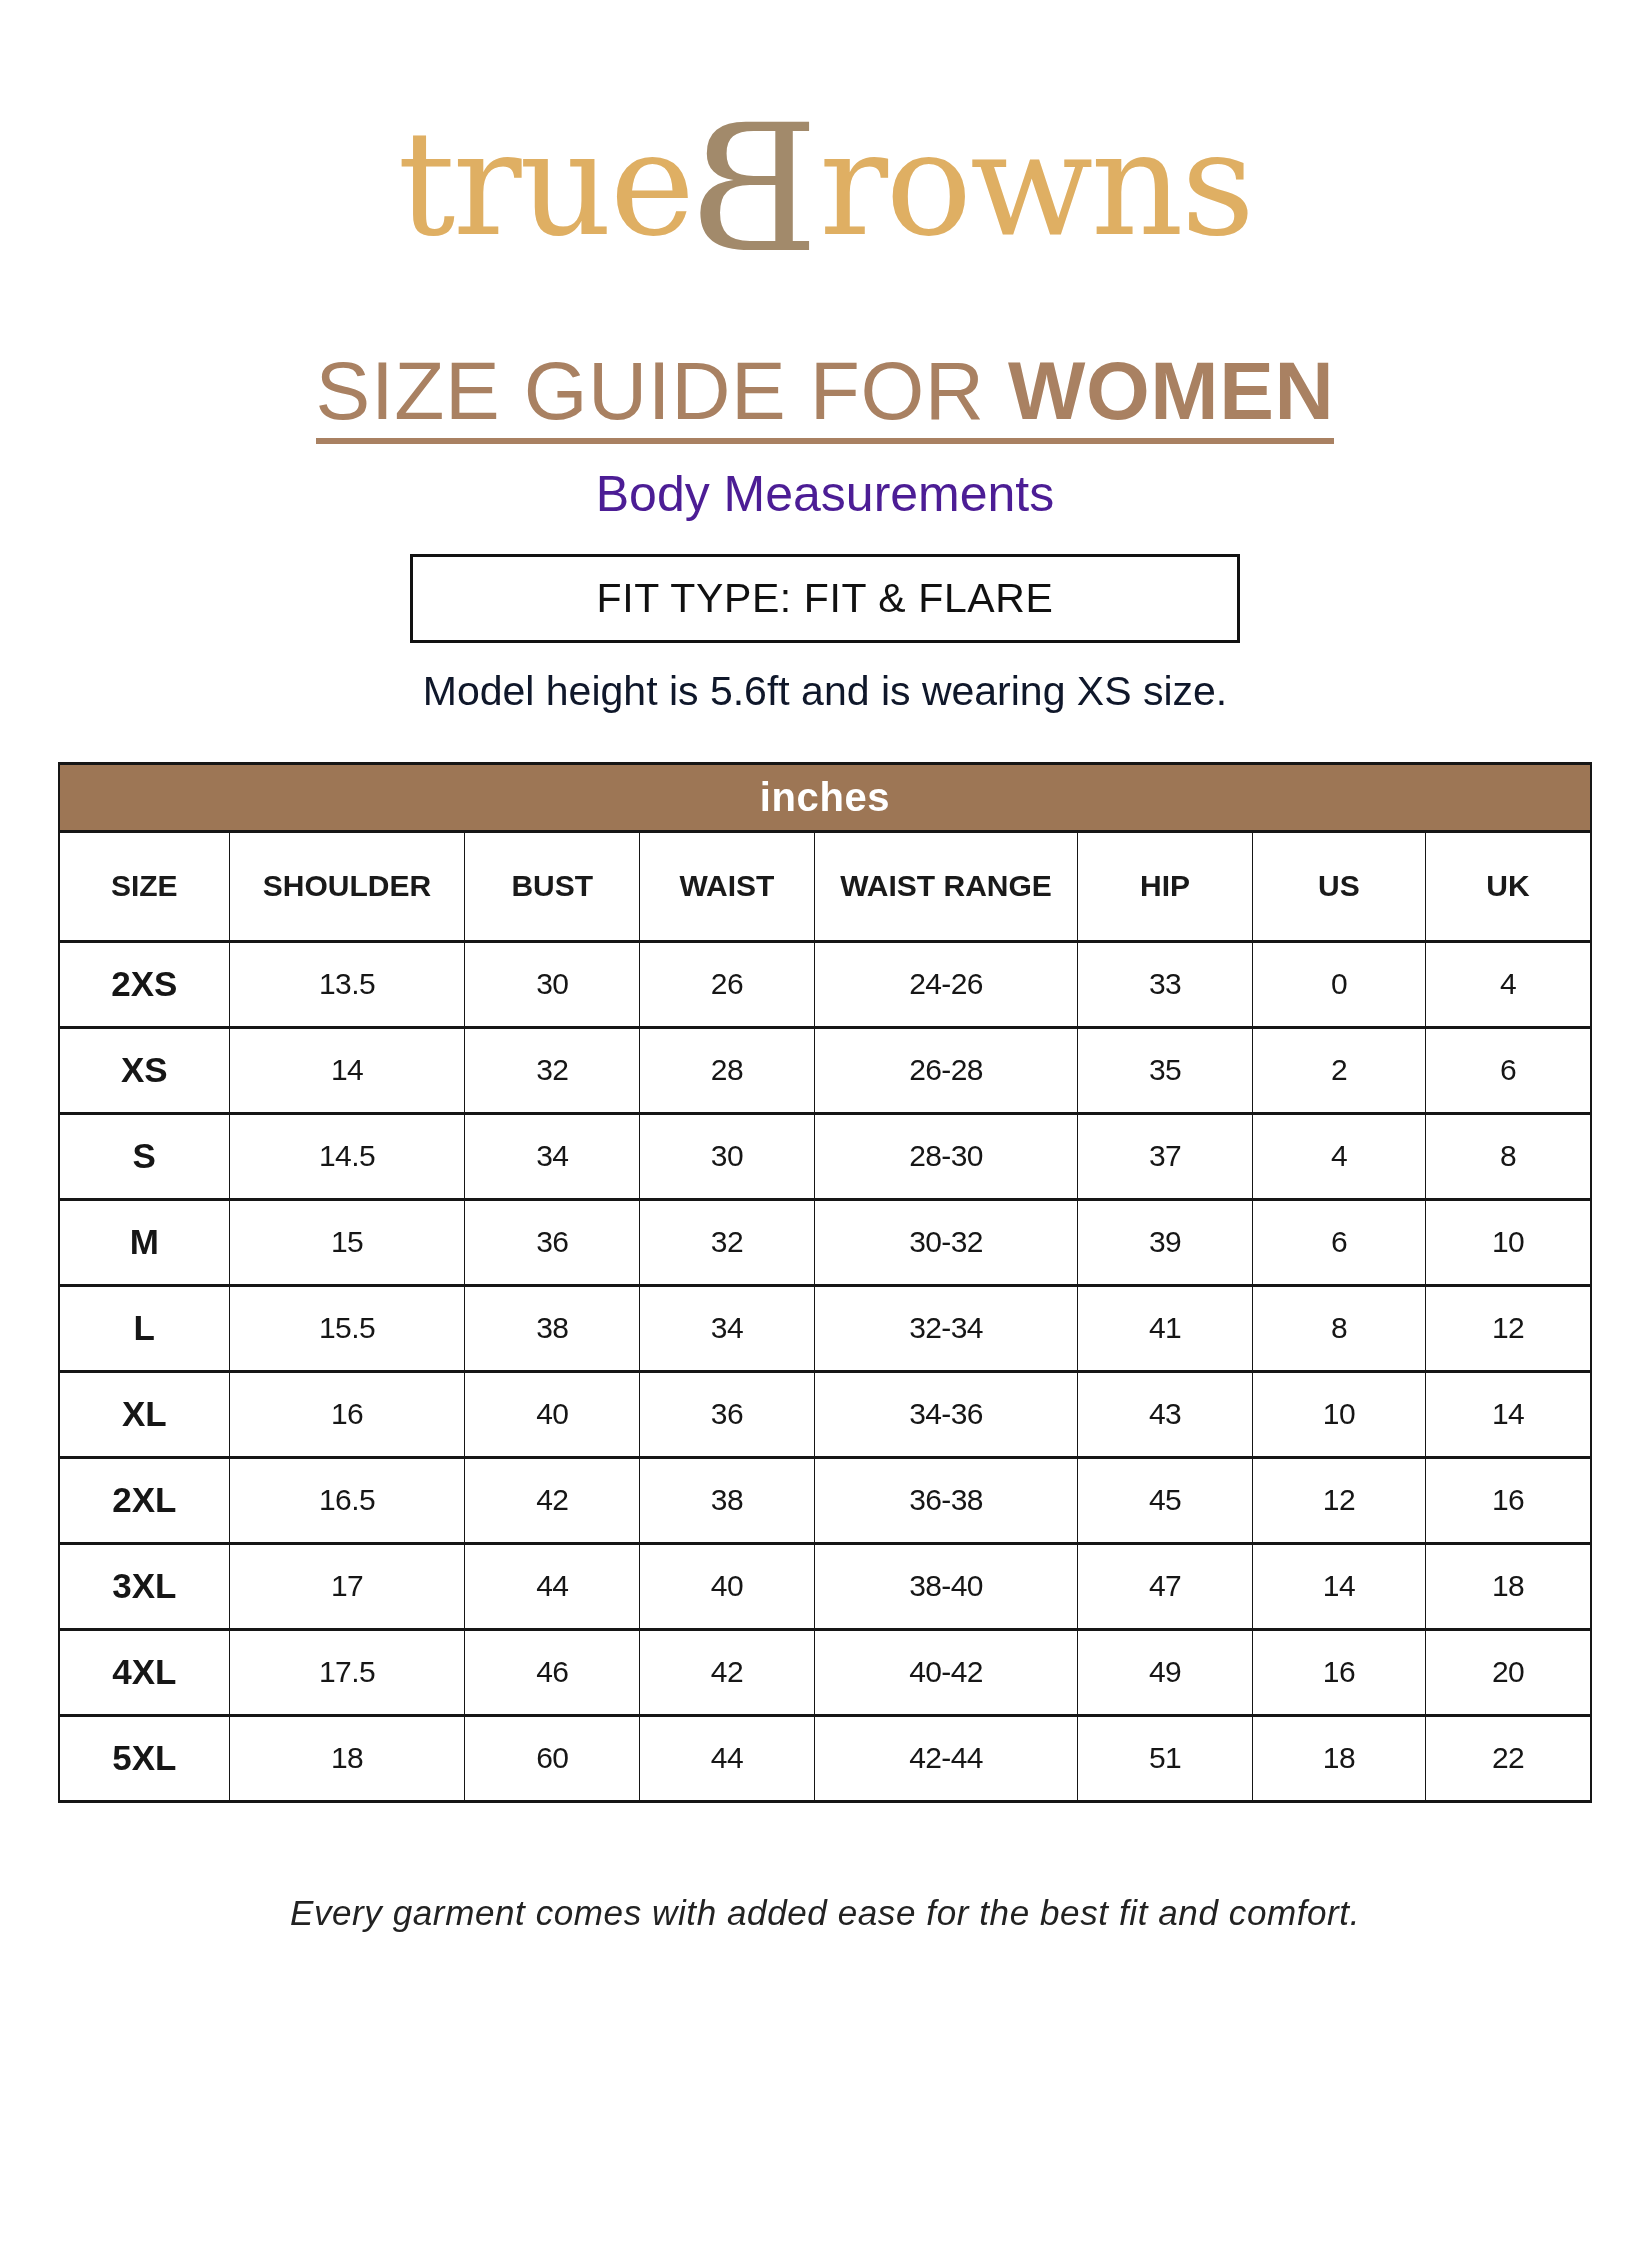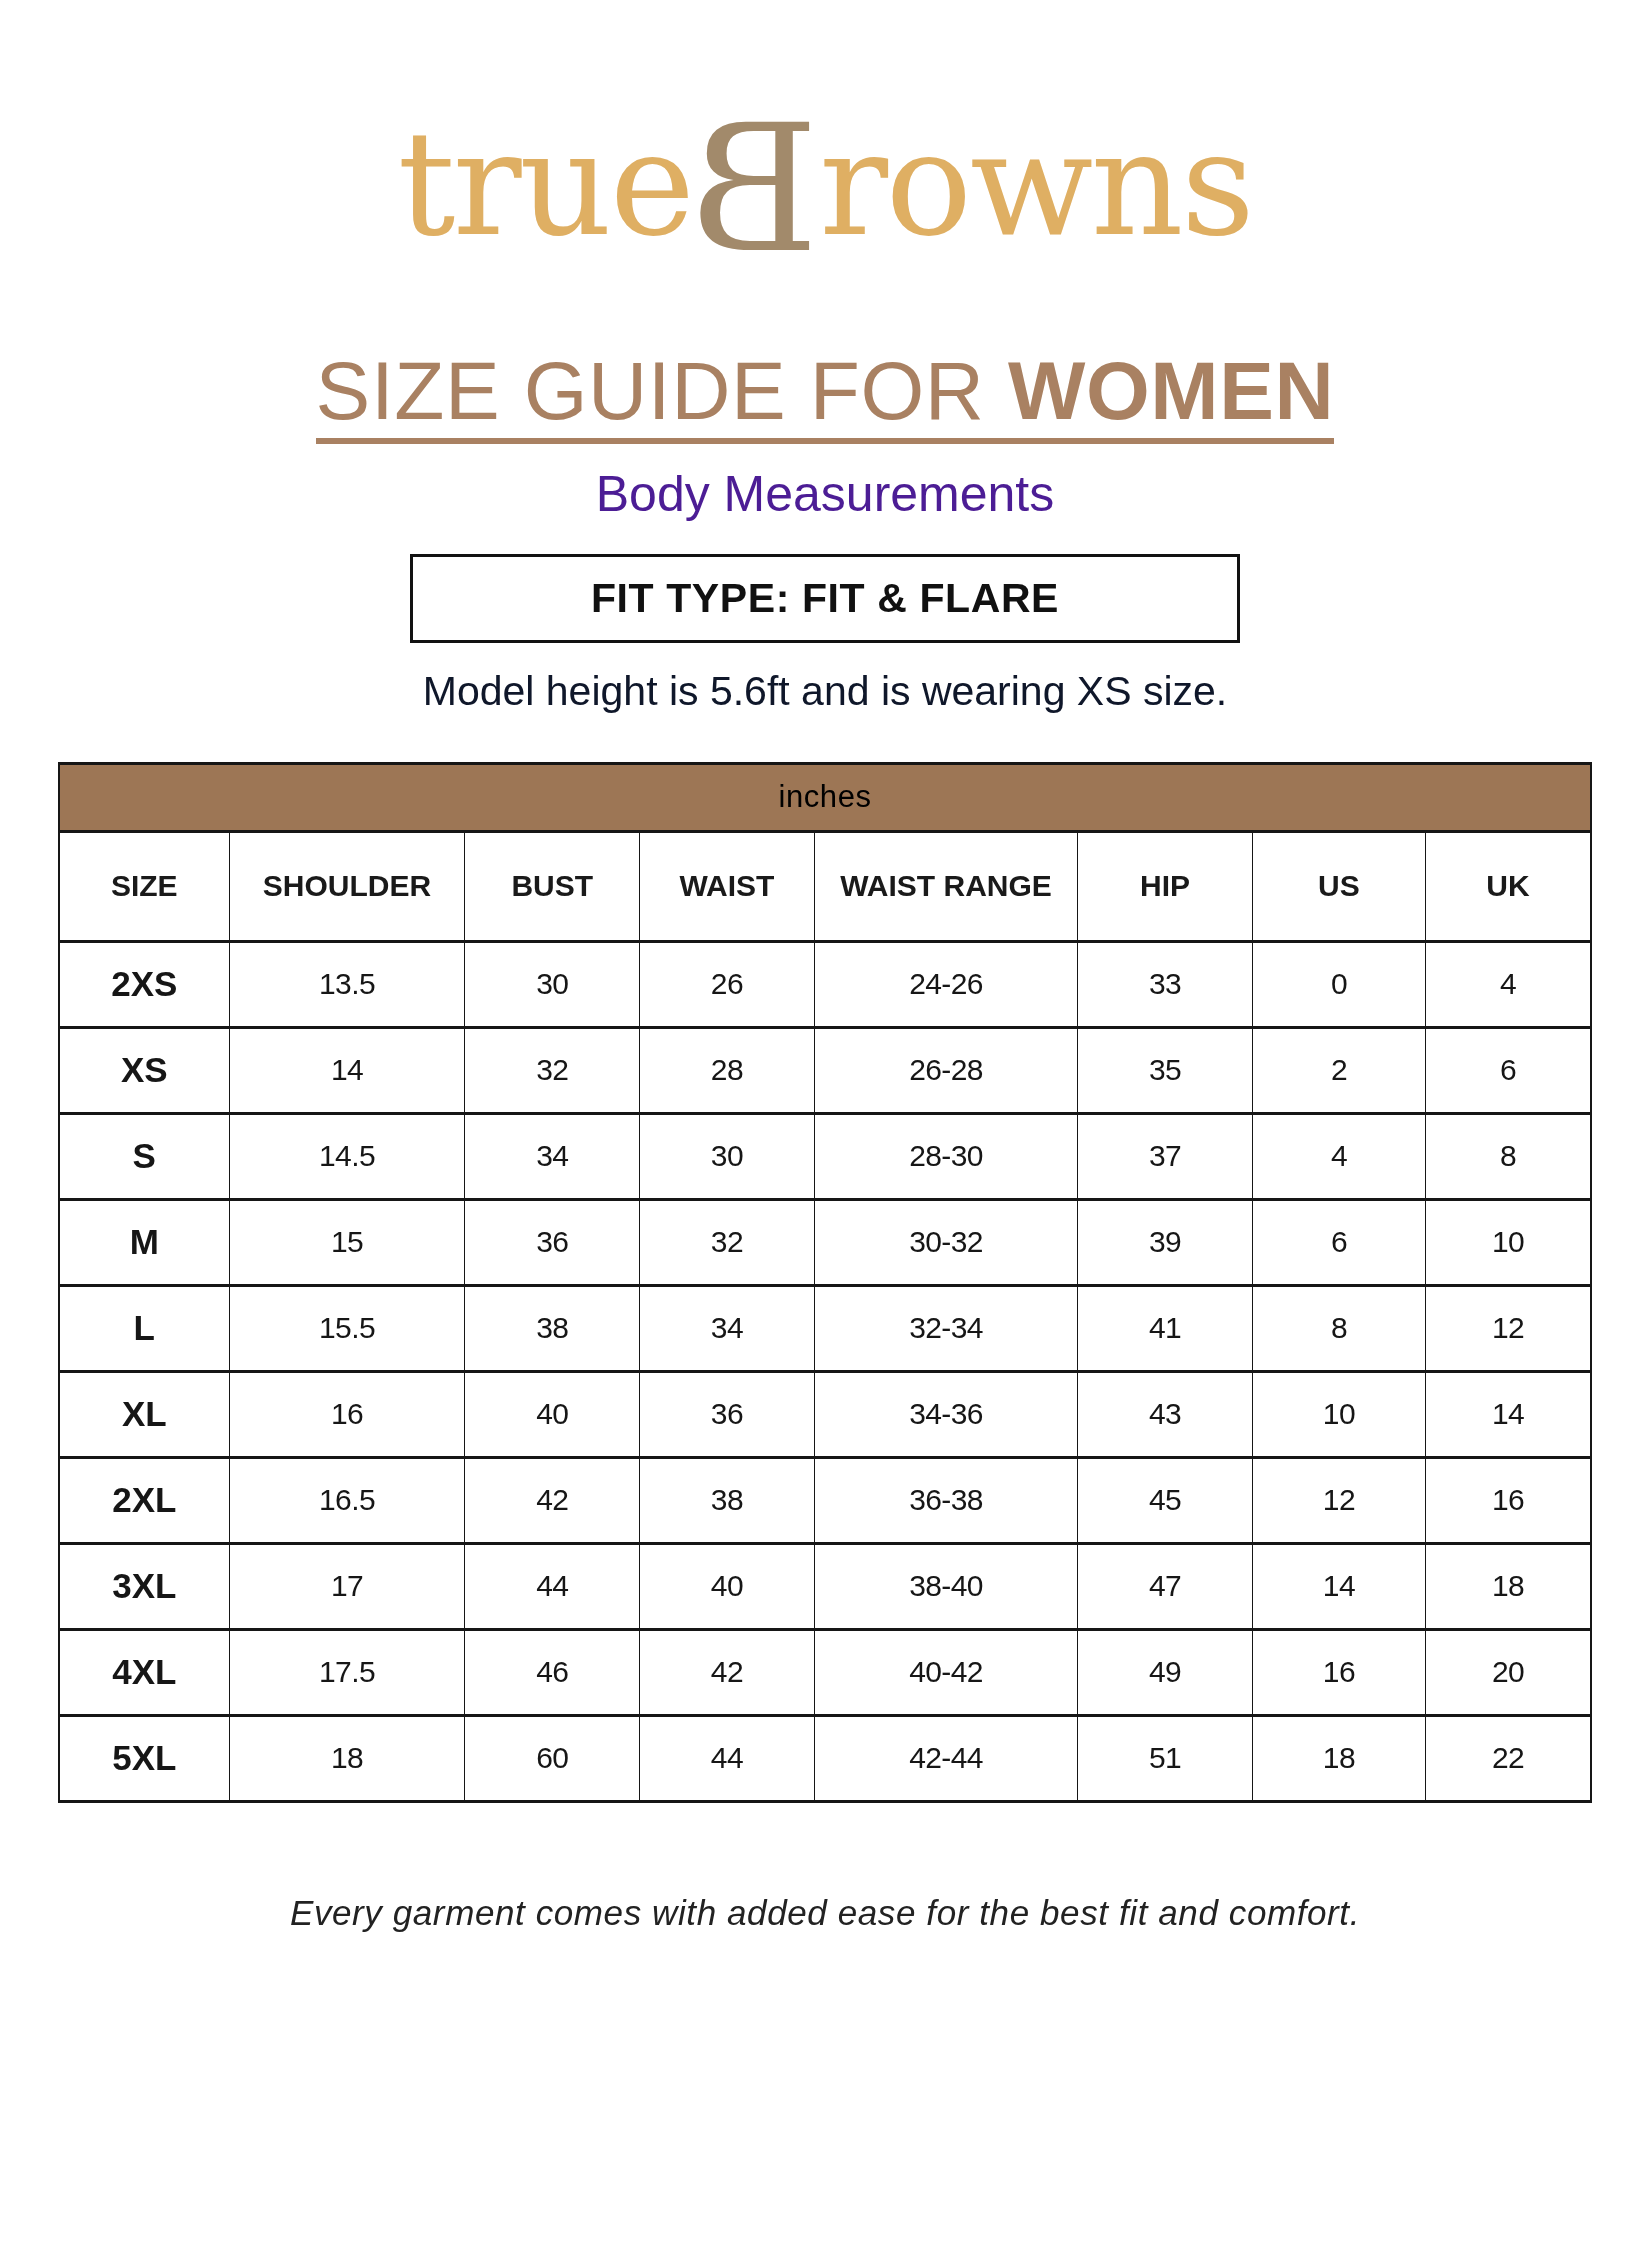--- a/index.html
+++ b/index.html
@@ -56,21 +56,21 @@
     margin-top:20.4px;
     color:#4c1d95;
   }
   .fitbox{
     width:830px;
     margin:31px auto 10px;
     border:3.6px solid #111111;
     text-align:center;
     padding:18px 0;
     font-size:41px;
-    font-weight:bold;
+    font-weight:normal;
     color:#111111;
     letter-spacing:0.6px;
   }
   .model-note{
     text-align:center;
     font-size:41px;
     margin-top:25px;
     color:#0f172a;
   }
   
@@ -85,23 +85,23 @@
     border-left:1.2px solid #161616;
     border-right:1.2px solid #161616;
     border-top:3.6px solid #161616;
     border-bottom:3.6px solid #161616;
     text-align:center;
     vertical-align:middle;
     background:#ffffff;
   }
   .unit-cell{
     background:var(--table-header-bg) !important;
-    color:#000000;
-    font-weight:400;
-    font-size:31px;
+    color:#ffffff;
+    font-weight:700;
+    font-size:40px;
     height:68px;
     letter-spacing:0.6px;
   }
   .cols-row th{
     font-size:30px;
     font-weight:bold;
     height:110px;
     letter-spacing:0px;
   }
   .size-table tbody td{

